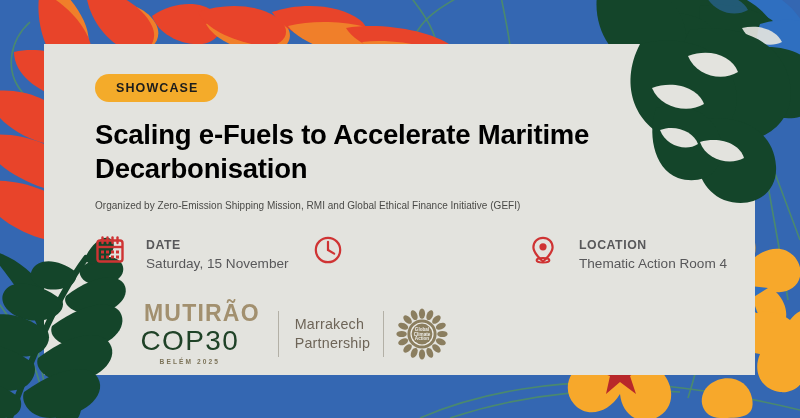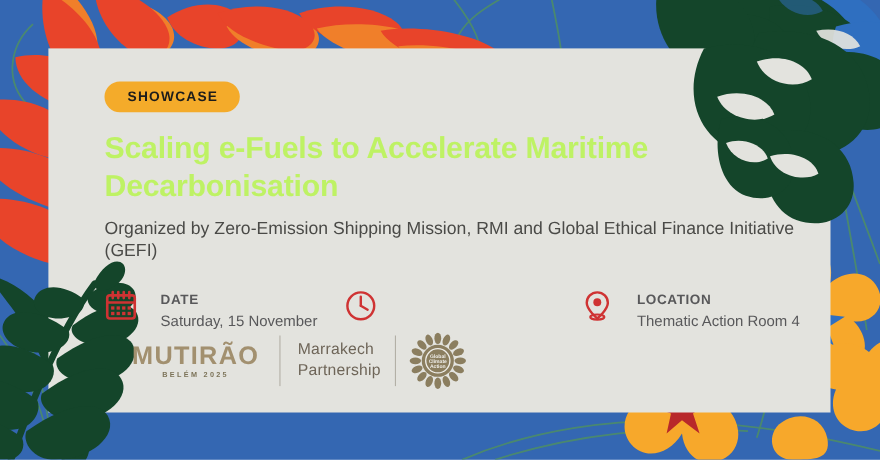--- a/index.html
+++ b/index.html
@@ -61,32 +61,32 @@
     color: #1c1c1c;
     font-size: 12.5px;
     font-weight: bold;
     letter-spacing: 1.1px;
     padding: 7px 20px 7px 21px;
     border-radius: 20px;
     margin-top: 30px;
   }
 
   .title {
-    color: #bef264;
+    color: #000000;
     font-size: 27.5px;
     font-weight: bold;
     line-height: 1.23;
     letter-spacing: -0.2px;
     margin-top: 16px;
     max-width: 600px;
   }
 
   .organizer {
     color: #4a4a47;
-    font-size: 16px;
+    font-size: 10px;
     line-height: 1.3;
     margin-top: 13px;
     letter-spacing: 0.02px;
   }
 
   
   .details {
     display: flex;
     align-items: flex-start;
     margin-top: 22px;
@@ -135,20 +135,21 @@
   .logo-cop {
     text-align: center;
     padding-right: 18px;
   }
   .logo-mutirao {
     font-size: 23px;
     font-weight: bold;
     letter-spacing: 1.2px;
     color: #a2906f;
     line-height: 1;
+    margin-left: 24px;
   }
   .logo-cop30 {
     font-size: 28px;
     font-weight: normal;
     letter-spacing: 1.4px;
     color: #1f4227;
     line-height: 1.05;
     margin-top: 1px;
   }
   .logo-belem {
@@ -364,20 +365,21 @@
           <span class="detail-value" style="display:block">Thematic Action Room 4</span>
         </span>
       </div>
     </div>
 
     
     <div class="logos">
 
       <div class="logo-cop">
         <div class="logo-mutirao">MUTIRÃO</div>
+        <div class="logo-cop30">COP30</div>
         <div class="logo-belem">BELÉM 2025</div>
       </div>
 
       <div class="logo-divider"></div>
 
       <div class="logo-mp">
         <div>Marrakech</div>
         <div>Partnership</div>
       </div>
 

